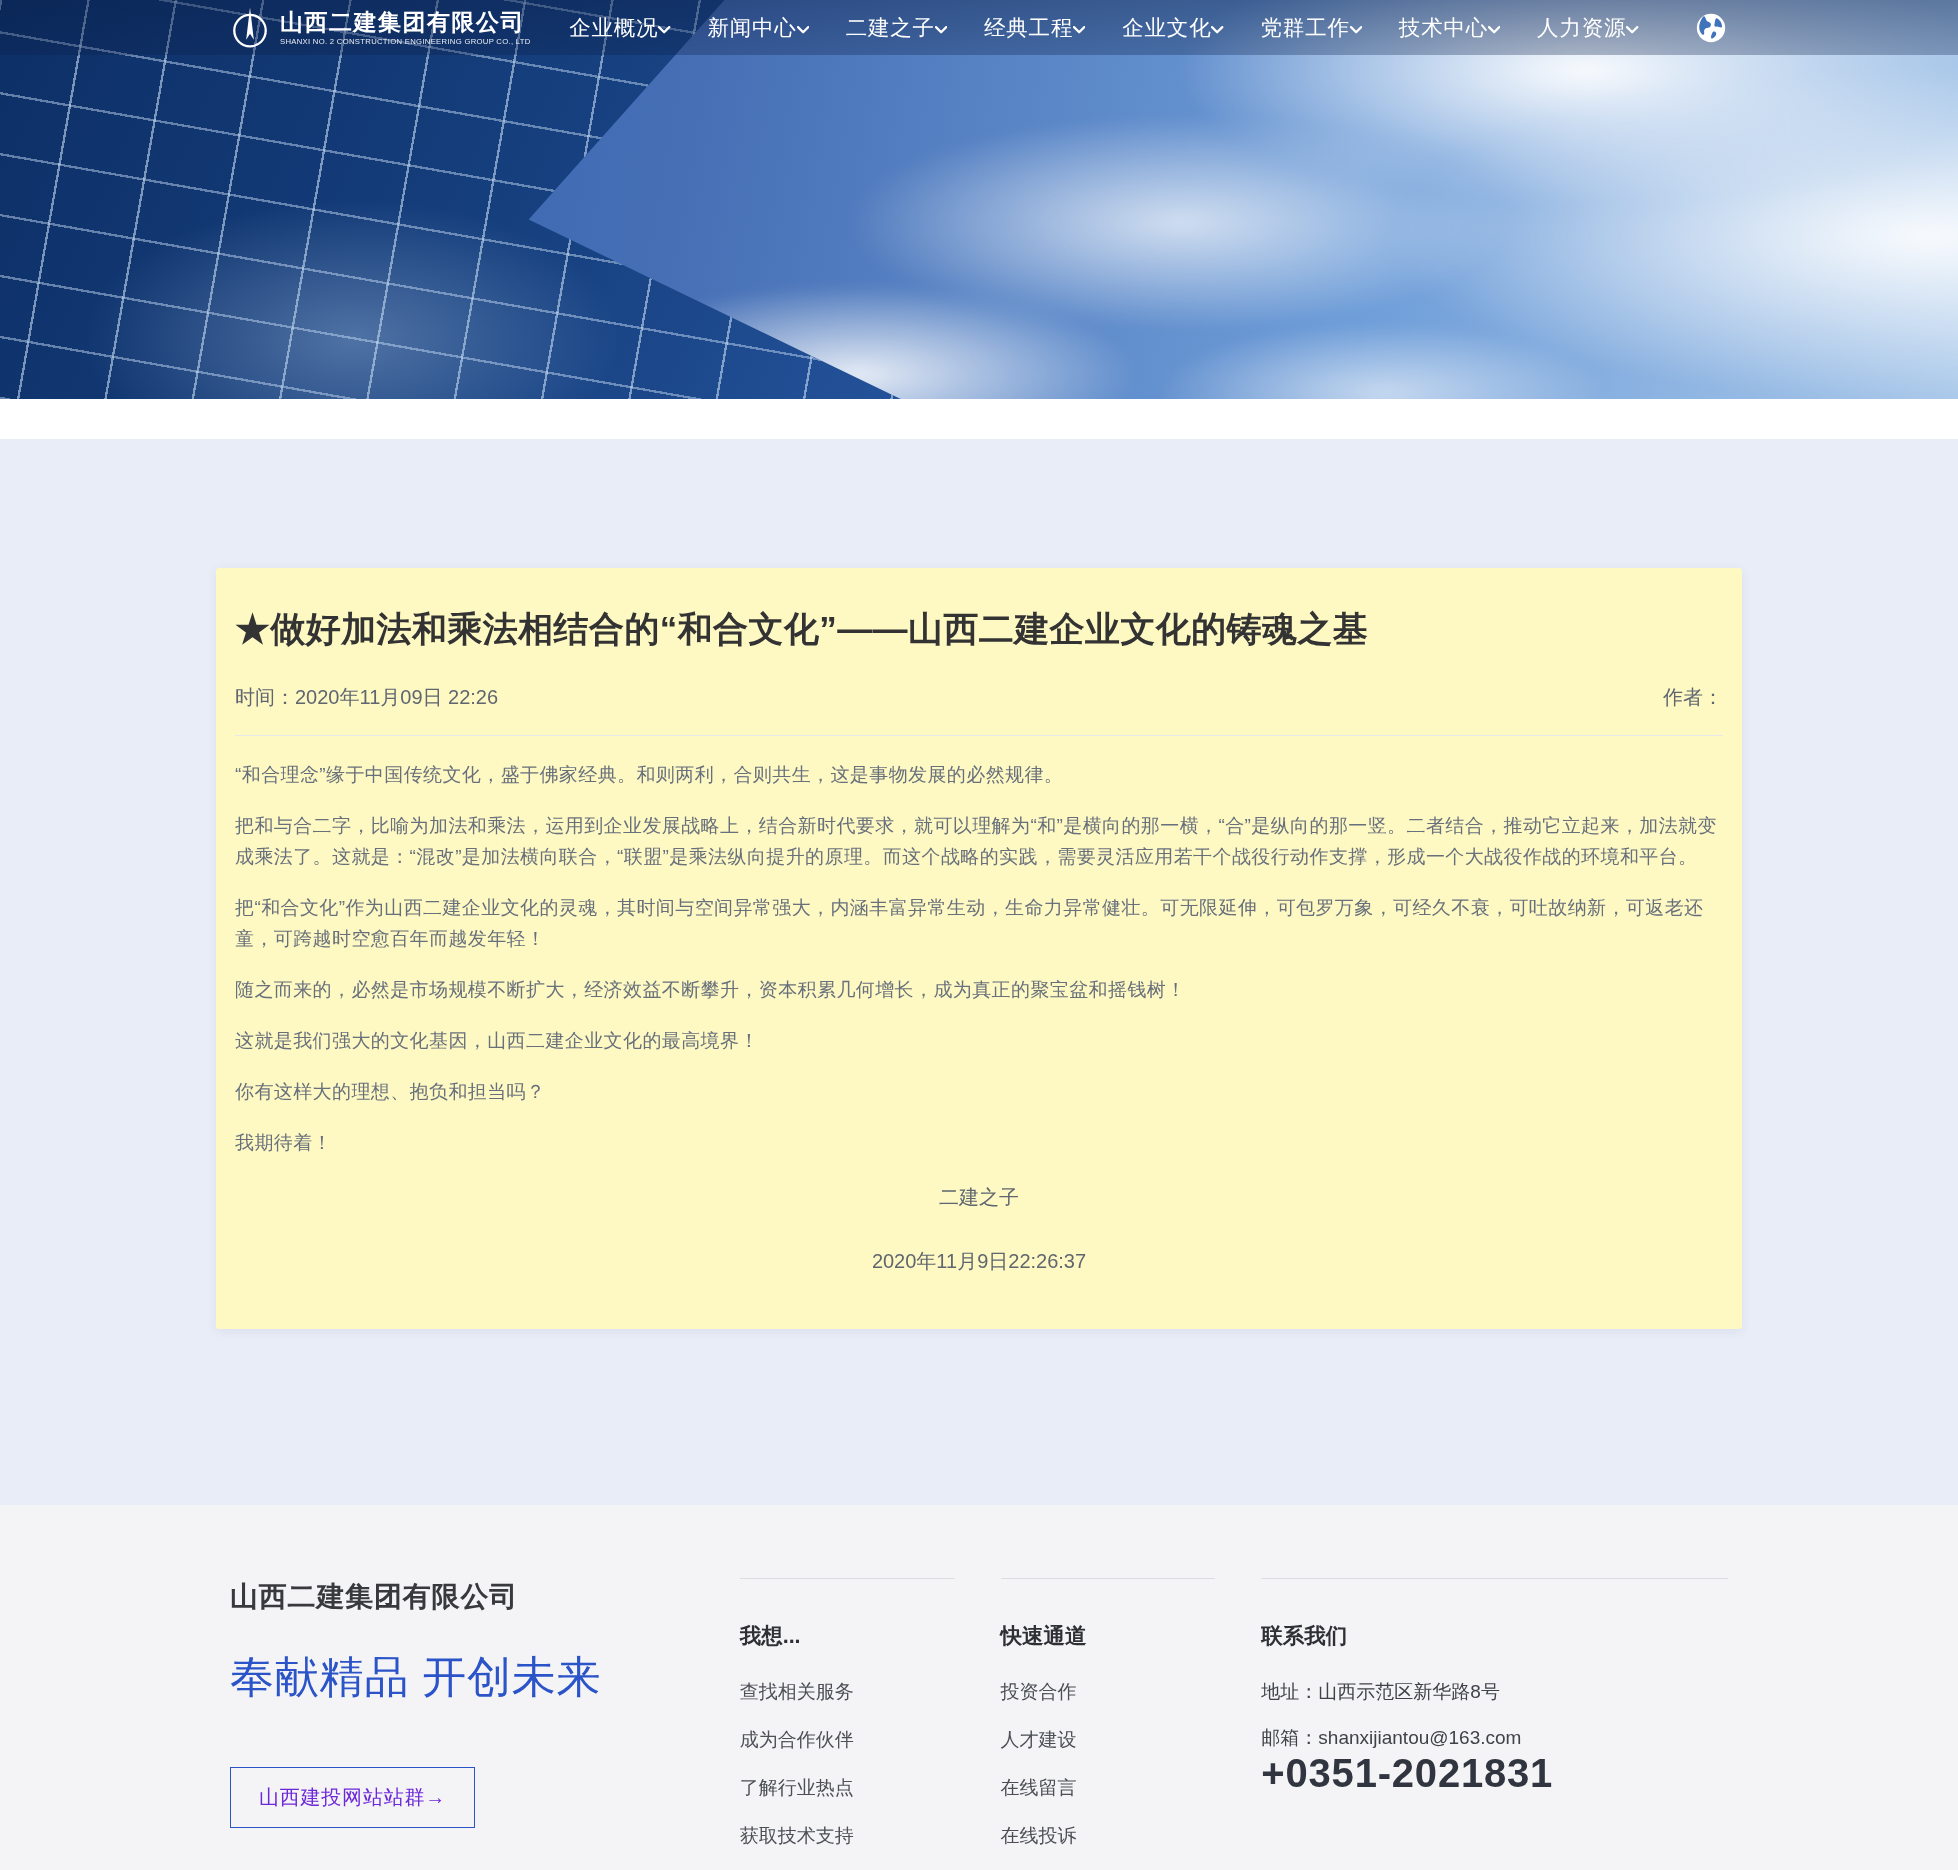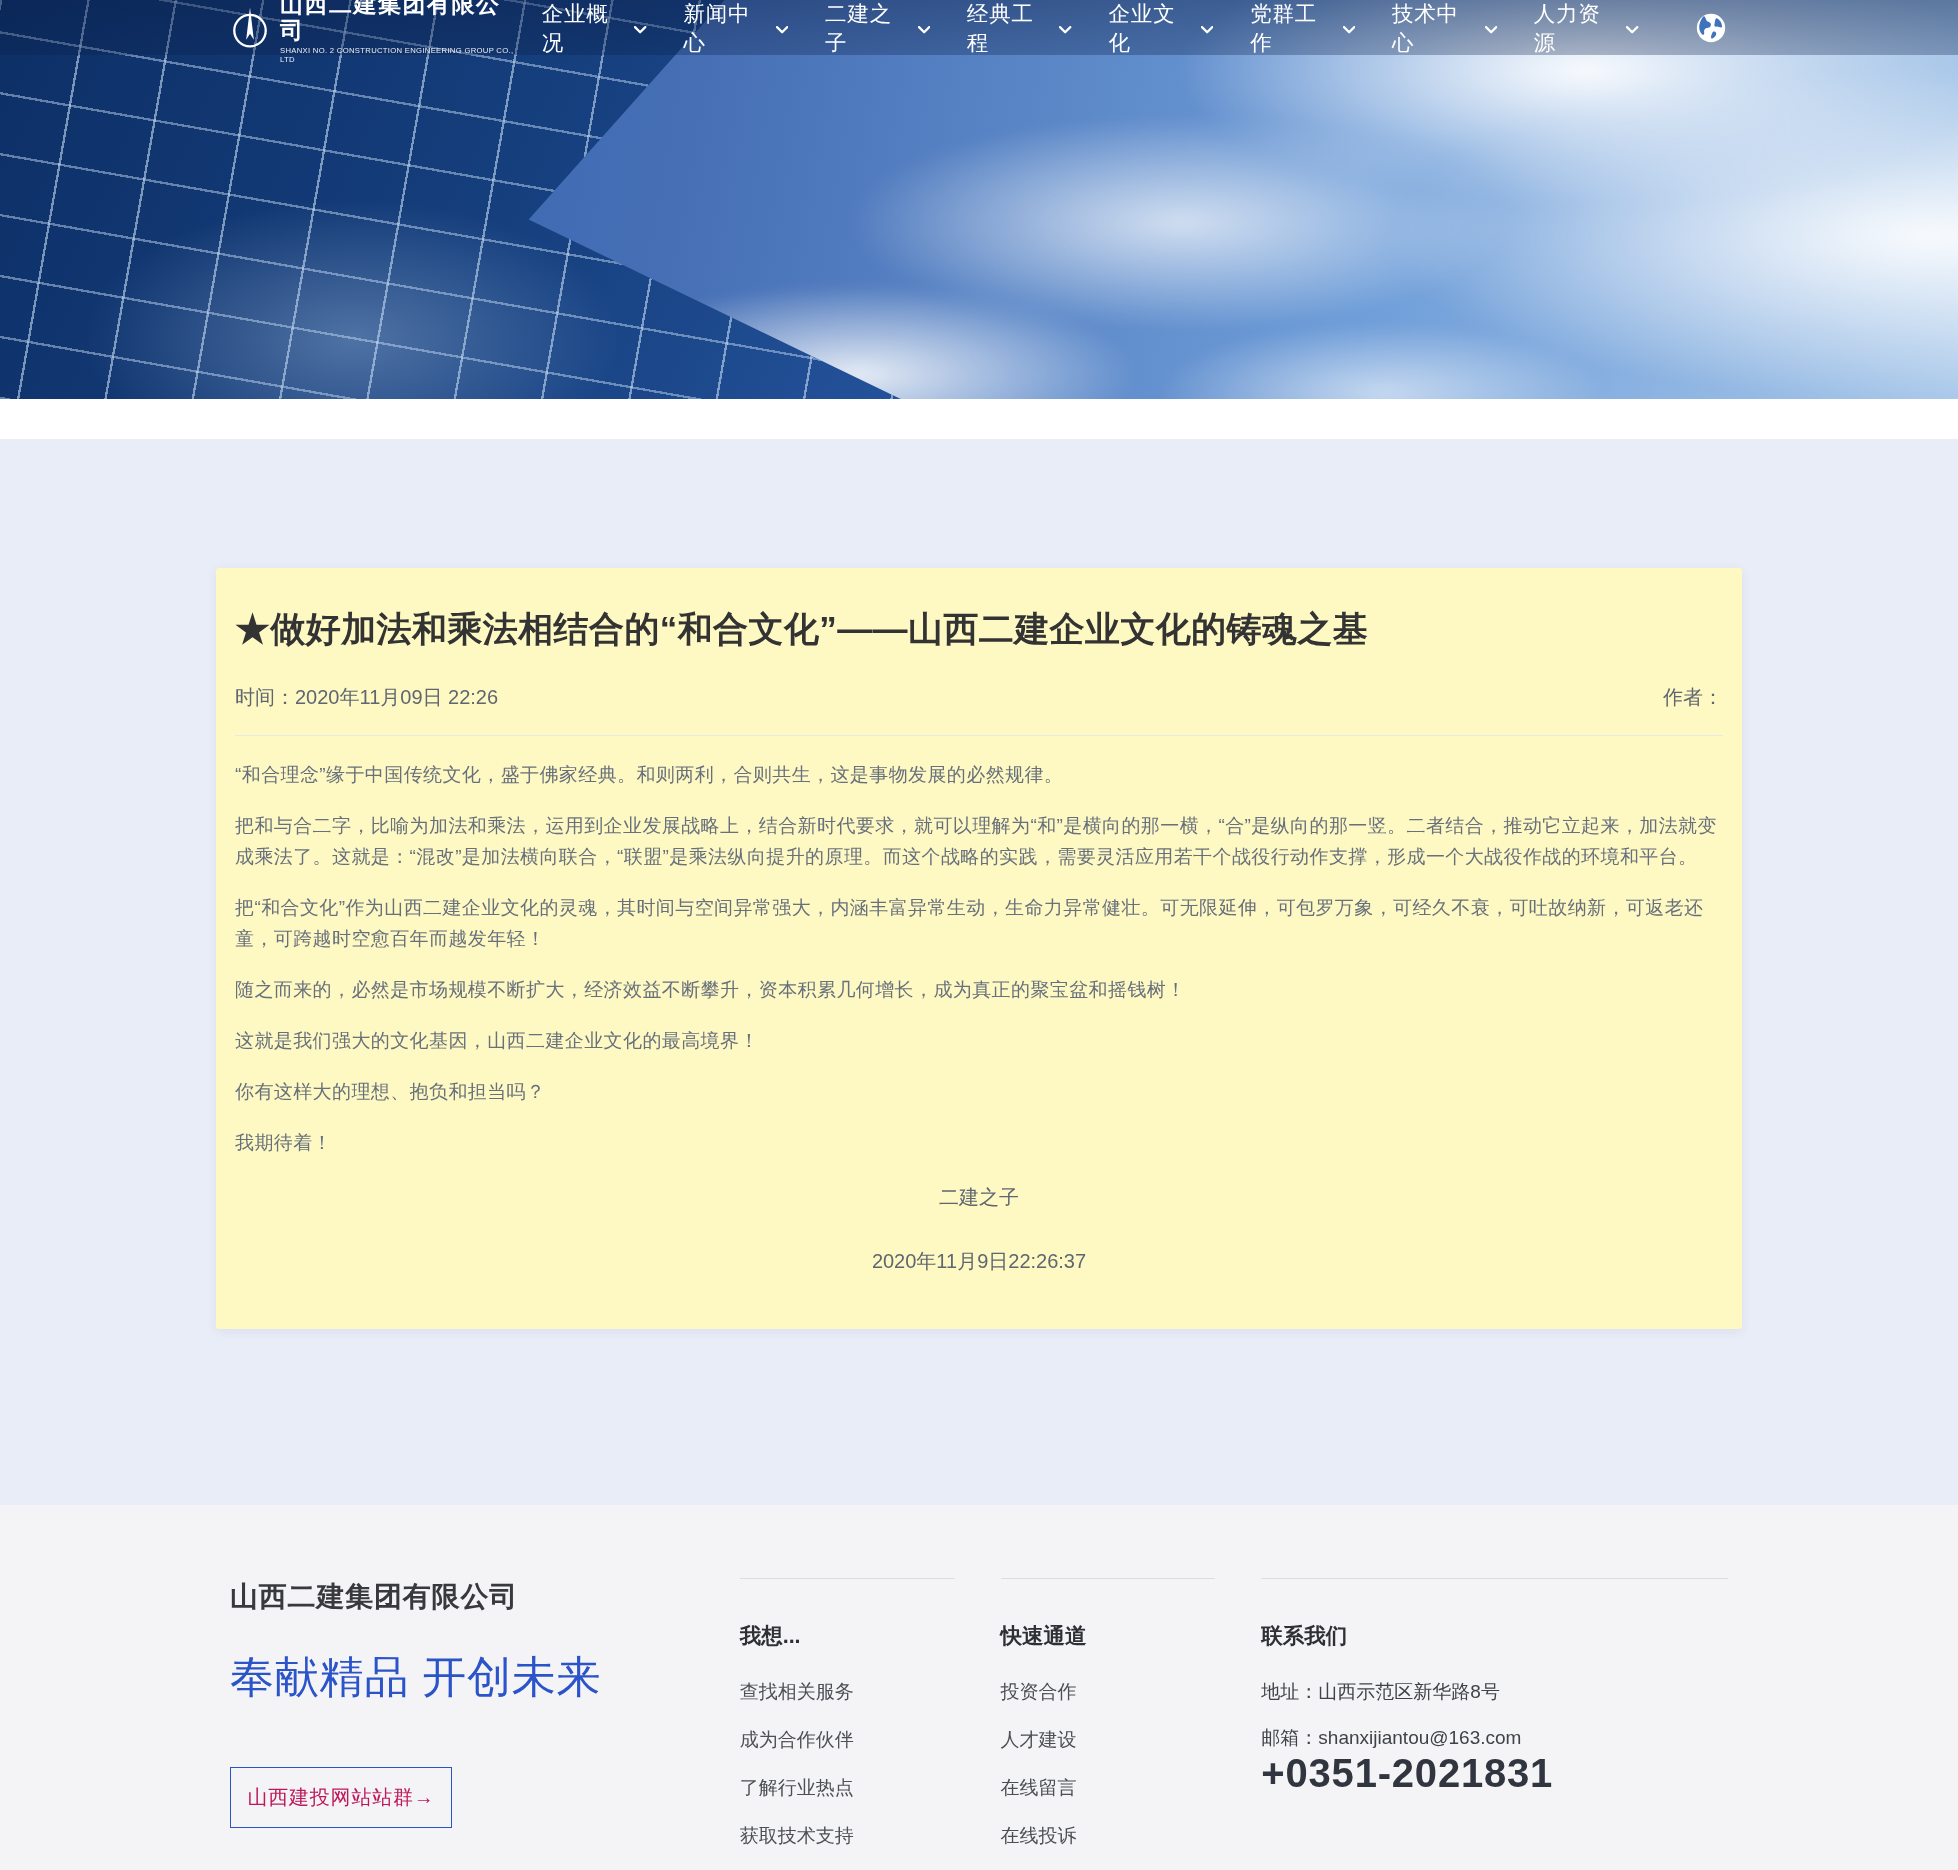--- a/index.html
+++ b/index.html
@@ -44,21 +44,21 @@
     padding:0 230px;
     background:linear-gradient(180deg, rgba(10,30,72,0.45), rgba(10,30,72,0.30));
     z-index:5;
   }
   .logo { display:flex; align-items:center; gap:10px; text-decoration:none; cursor:pointer; }
   .logo svg { display:block; overflow:visible; }
   .logo-text .cn { color:#fff; font-size:23px; font-weight:bold; letter-spacing:1.5px; line-height:1.15; }
   .logo-text .en { color:rgba(255,255,255,0.92); font-size:7.7px; letter-spacing:0.3px; margin-top:2.3px; }
   .nav-menu { margin-left:auto; display:flex; align-items:center; }
   .nav-item {
-    display:flex; align-items:center; gap:7px;
+    display:flex; align-items:center; 
     color:#fff; font-size:21.5px; letter-spacing:0.8px;
     padding:0 18.4px; height:49px; cursor:pointer; text-decoration:none;
   }
   .nav-item .chev { width:12.3px; height:8.4px; margin-top:3.1px; }
   .globe-btn { margin-left:37px; cursor:pointer; display:flex; align-items:center; }
 
   
   .white-gap { height:40px; background:#ffffff; }
   .content-bg {
     background:#e9edf7;
@@ -90,23 +90,23 @@
   .signature { font-size:20px; color:#5f6670; }
   .signature-time { font-size:20px; color:#5f6670; margin-top:37px; }
 
   
   .footer { background:#f4f4f6; height:439px; }
   .footer-inner { display:flex; padding:73px 230px 0 230px; }
   .f-left { width:429px; margin-right:81px; }
   .f-company { font-size:28px; font-weight:bold; color:#38393d; letter-spacing:0.8px; }
   .f-slogan { font-size:44px; color:#2b54c8; margin-top:32px; letter-spacing:0.8px; }
   .f-button {
-    margin-top:60px; width:222px; height:61px;
+    margin-top:60px; width:245px; height:61px;
     border:0.8px solid #2b54c8; background:transparent;
-    color:#be185d; font-size:20px; letter-spacing:0.8px;
+    color:#6d28d9; font-size:20px; letter-spacing:0.8px;
     display:flex; align-items:center; justify-content:center;
     cursor:pointer;
     font-family:"Liberation Sans", sans-serif;
   }
   .f-col { width:215px; margin-right:46px; border-top:0.8px solid #dcdce1; padding-top:42px; }
   .f-col-wide { width:467px; margin-right:0; }
   .f-heading { font-size:21.5px; font-weight:bold; color:#2f3035; }
   .f-links { list-style:none; margin-top:29px; }
   .f-links li { font-size:19px; color:#4c4f55; margin-bottom:22px; cursor:pointer; }
   .f-contact-line { font-size:19px; color:#3f4248; margin-top:29px; }

